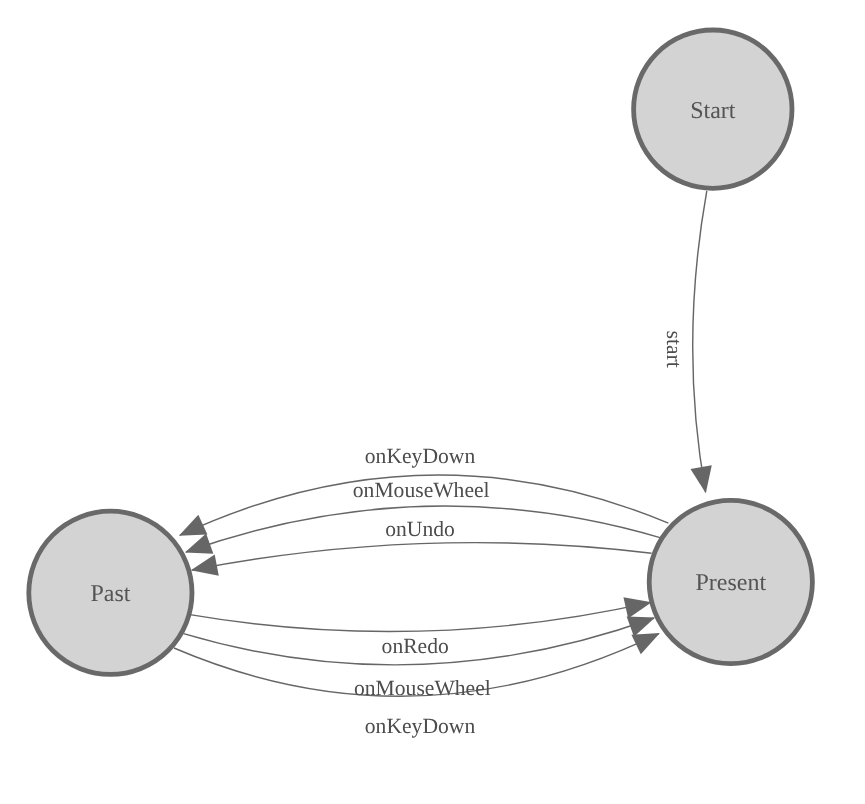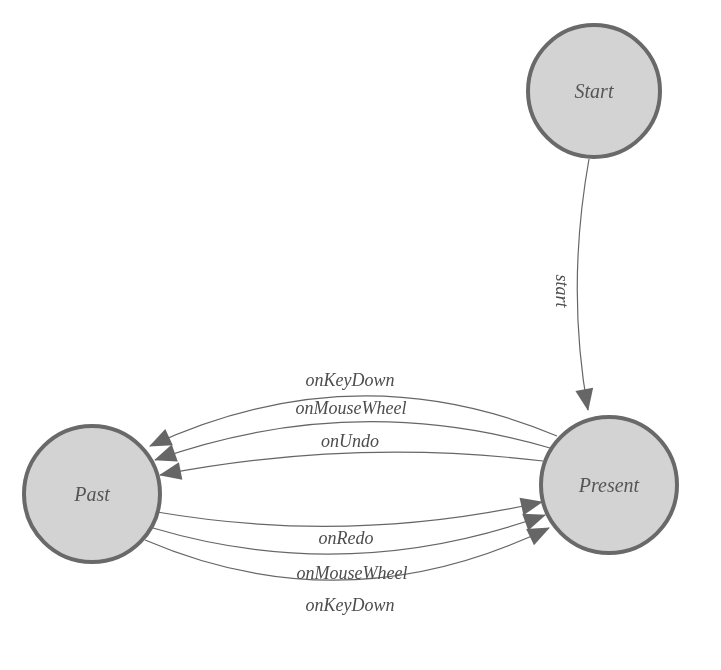--- a/index.html
+++ b/index.html
@@ -8,21 +8,20 @@
     background: #ffffff;
     width: 721px;
     height: 670px;
     overflow: hidden;
   }
   .diagram-wrap {
     position: relative;
     width: 610px;
     height: 670px;
     font-family: "Liberation Serif", "DejaVu Serif", serif;
-    font-style: italic;
   }
   svg { display: block; }
   .edge-path {
     fill: none;
     stroke-width: 1.2px;
   }
   .node-circle {
     stroke-width: 4px;
   }
   .node-label {

